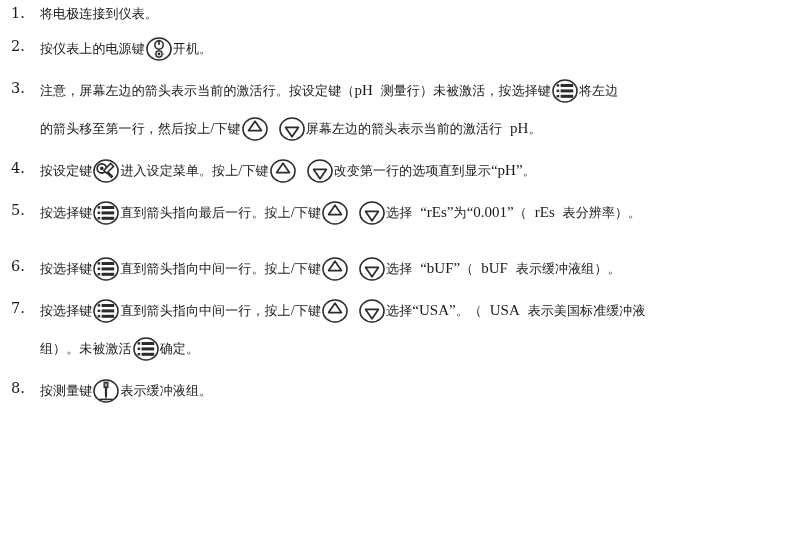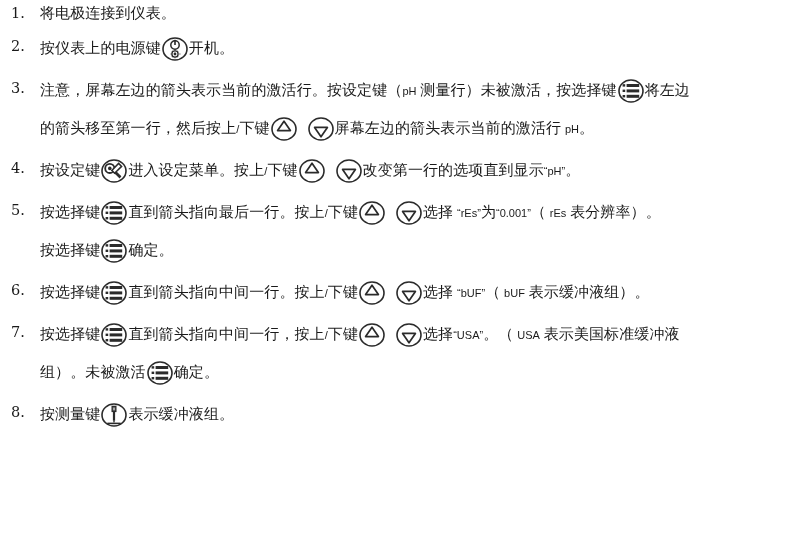--- a/index.html
+++ b/index.html
@@ -41,29 +41,29 @@
     white-space: nowrap;
   }
   .step-body {
     flex: 1 1 auto;
     font-size: 14.5px;
     line-height: 1.25;
   }
 
   
   .t {
-    font-family: Liberation Serif, serif;
-    font-size: 15px;
+    font-family: Liberation Mono, monospace;
+    font-size: 13px;
     letter-spacing: 0.1px;
     vertical-align: baseline;
     white-space: pre;
   }
   .lat {
-    font-family: Liberation Sans, sans-serif;
-    font-size: 11px;
+    font-family: Liberation Serif, serif;
+    font-size: 15px;
     white-space: pre;
   }
 
   
   .icon {
     display: inline-block;
     vertical-align: middle;
     position: relative;
     margin: 0 1px;
   }
@@ -178,34 +178,20 @@
       <path d="M13 4.2 L19.4 13.6 L6.6 13.6 Z" fill="#ffffff" stroke="#2b2b2b" stroke-width="1.7" stroke-linejoin="round"></path>
     </svg>
   </span><span class="gap-md"></span><span class="icon">
     <svg width="26" height="24" viewBox="0 0 26 24">
       <ellipse cx="13" cy="12" rx="12" ry="11" fill="#ffffff" stroke="#2b2b2b" stroke-width="1.6"></ellipse>
       <path d="M13 19.8 L19.4 10.4 L6.6 10.4 Z" fill="#ffffff" stroke="#2b2b2b" stroke-width="1.7" stroke-linejoin="round"></path>
     </svg>
   </span><span class="t">选择 </span><span class="lat">“rEs”</span><span class="t">为</span><span class="lat">“0.001”</span><span class="t">（ </span><span class="lat">rEs</span><span class="t"> 表分辨率）。</span></div>
       </div>
       <div class="sp14"></div>
-      <div class="step">
-        <div class="step-num"></div>
-        <div class="step-body"><span class="t">按选择键</span><span class="icon">
-    <svg width="26" height="24" viewBox="0 0 26 24">
-      <ellipse cx="13" cy="12" rx="12" ry="11" fill="#ffffff" stroke="#2b2b2b" stroke-width="1.6"></ellipse>
-      <rect x="4.6" y="5.2" width="2.6" height="2.4" fill="#2b2b2b"></rect>
-      <rect x="8.6" y="5.0" width="12.6" height="3.0" fill="#2b2b2b"></rect>
-      <rect x="4.6" y="10.6" width="2.6" height="2.4" fill="#2b2b2b"></rect>
-      <rect x="8.6" y="10.4" width="12.6" height="3.0" fill="#2b2b2b"></rect>
-      <rect x="4.6" y="16.0" width="2.6" height="2.4" fill="#2b2b2b"></rect>
-      <rect x="8.6" y="15.8" width="12.6" height="3.0" fill="#2b2b2b"></rect>
-    </svg>
-  </span><span class="t">确定。</span></div>
-      </div>
       <div class="sp18"></div>
       <div class="step">
         <div class="step-num">6.</div>
         <div class="step-body"><span class="t">按选择键</span><span class="icon">
     <svg width="26" height="24" viewBox="0 0 26 24">
       <ellipse cx="13" cy="12" rx="12" ry="11" fill="#ffffff" stroke="#2b2b2b" stroke-width="1.6"></ellipse>
       <rect x="4.6" y="5.2" width="2.6" height="2.4" fill="#2b2b2b"></rect>
       <rect x="8.6" y="5.0" width="12.6" height="3.0" fill="#2b2b2b"></rect>
       <rect x="4.6" y="10.6" width="2.6" height="2.4" fill="#2b2b2b"></rect>
       <rect x="8.6" y="10.4" width="12.6" height="3.0" fill="#2b2b2b"></rect>

